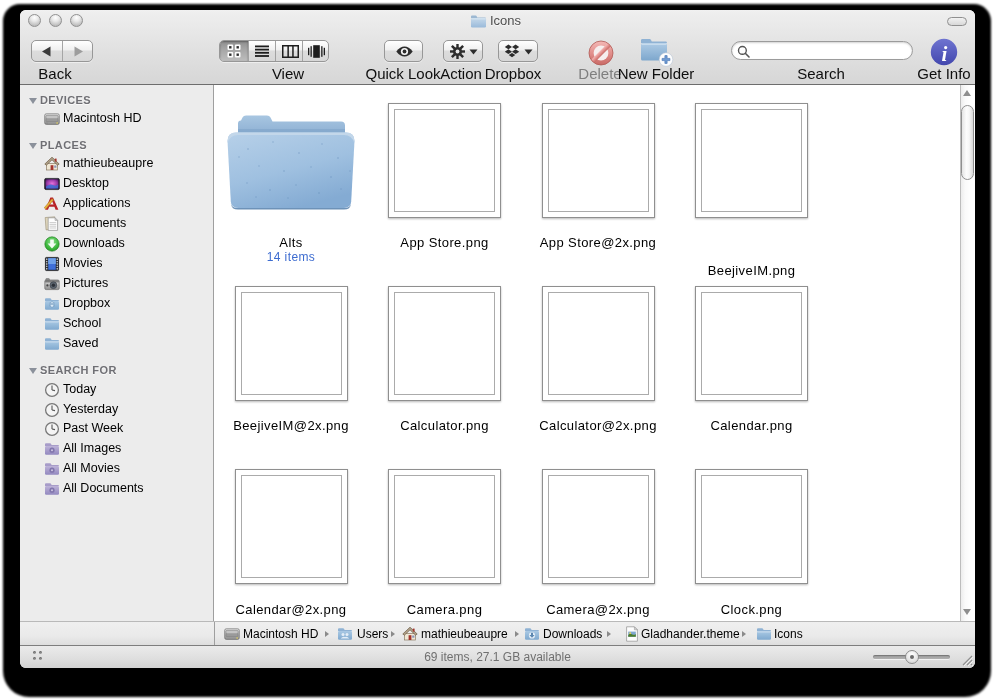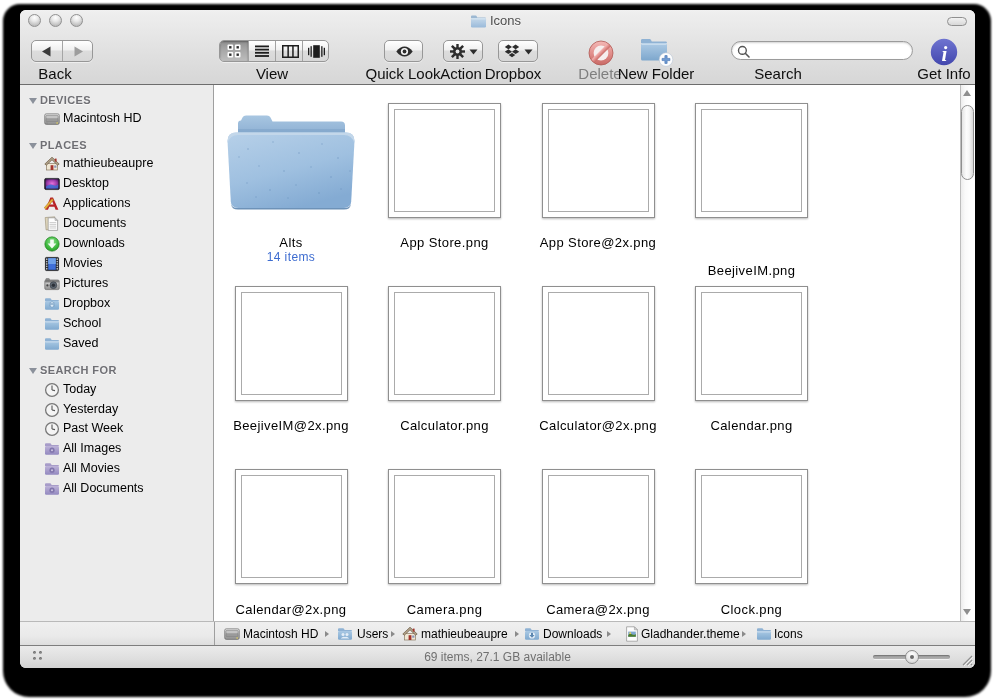--- a/index.html
+++ b/index.html
@@ -136,21 +136,21 @@
       </svg>
       <div class="abs" style="left:82px; top:0; width:1px; height:20px; background:#a2a2a2;"></div>
       <svg class="abs" style="left:88px; top:4px;" width="17" height="13" viewBox="0 0 17 13">
         <rect x="0" y="2.8" width="1.3" height="7.4" fill="#1d1d1d"></rect>
         <rect x="2.5" y="1.2" width="1.3" height="10.6" fill="#1d1d1d"></rect>
         <rect x="5.2" y="0.2" width="6.6" height="12.6" fill="#1d1d1d"></rect>
         <rect x="13.2" y="1.2" width="1.3" height="10.6" fill="#1d1d1d"></rect>
         <rect x="15.7" y="2.8" width="1.3" height="7.4" fill="#1d1d1d"></rect>
       </svg>
     </div>
-    <div class="tlabel" style="left:252px; transform:translateX(-50%);">View</div>
+    <div class="tlabel" style="left:268px; transform:translateX(-50%);">View</div>
 
     <div class="tbtn" style="left:364px; width:39px;">
       <svg class="abs" style="left:11px; top:5px;" width="17" height="11" viewBox="0 0 17 11">
         <path d="M0.3,5.5 Q4.2,0.4 8.5,0.4 Q12.8,0.4 16.7,5.5 Q12.8,10.6 8.5,10.6 Q4.2,10.6 0.3,5.5 Z" fill="#2c2c2c"></path>
         <circle cx="8.5" cy="5.5" r="3.6" fill="#f5f5f5"></circle>
         <circle cx="8.5" cy="5.5" r="1.9" fill="#2c2c2c"></circle>
       </svg>
     </div>
     <div class="tlabel" style="left:383px; transform:translateX(-50%);">Quick Look</div>
 
@@ -226,21 +226,21 @@
     </svg>
     <div class="tlabel" style="left:636px; transform:translateX(-50%);">New Folder</div>
 
     <div class="abs" style="left:711px; top:31px; width:182px; height:19px; border:1px solid #9b9b9b;
       border-radius:10px; background:#fff; box-shadow:inset 0 1px 2px rgba(0,0,0,.18);">
       <svg class="abs" style="left:5px; top:3px;" width="13" height="13" viewBox="0 0 13 13">
         <circle cx="5.4" cy="5.4" r="3.9" fill="none" stroke="#555" stroke-width="1.4"></circle>
         <line x1="8.3" y1="8.3" x2="12" y2="12" stroke="#555" stroke-width="1.6" stroke-linecap="round"></line>
       </svg>
     </div>
-    <div class="tlabel" style="left:758px; transform:translateX(-50%);">Search</div>
+    <div class="tlabel" style="left:801px; transform:translateX(-50%);">Search</div>
 
     <svg class="abs" style="left:910px; top:28px;" width="28" height="28" viewBox="0 0 28 28">
       <defs>
         <linearGradient id="gig" x1="0" y1="0" x2="0" y2="1">
           <stop offset="0" stop-color="#6f74d0"></stop>
             <stop offset="1" stop-color="#4247ae"></stop>
         </linearGradient>
       </defs>
       <circle cx="14" cy="14" r="13.2" fill="url(#gig)"></circle>
       <text x="14.5" y="22.5" font-family="Liberation Serif, serif" font-style="italic" font-weight="bold" font-size="21px" fill="#fff" text-anchor="middle">i</text>

